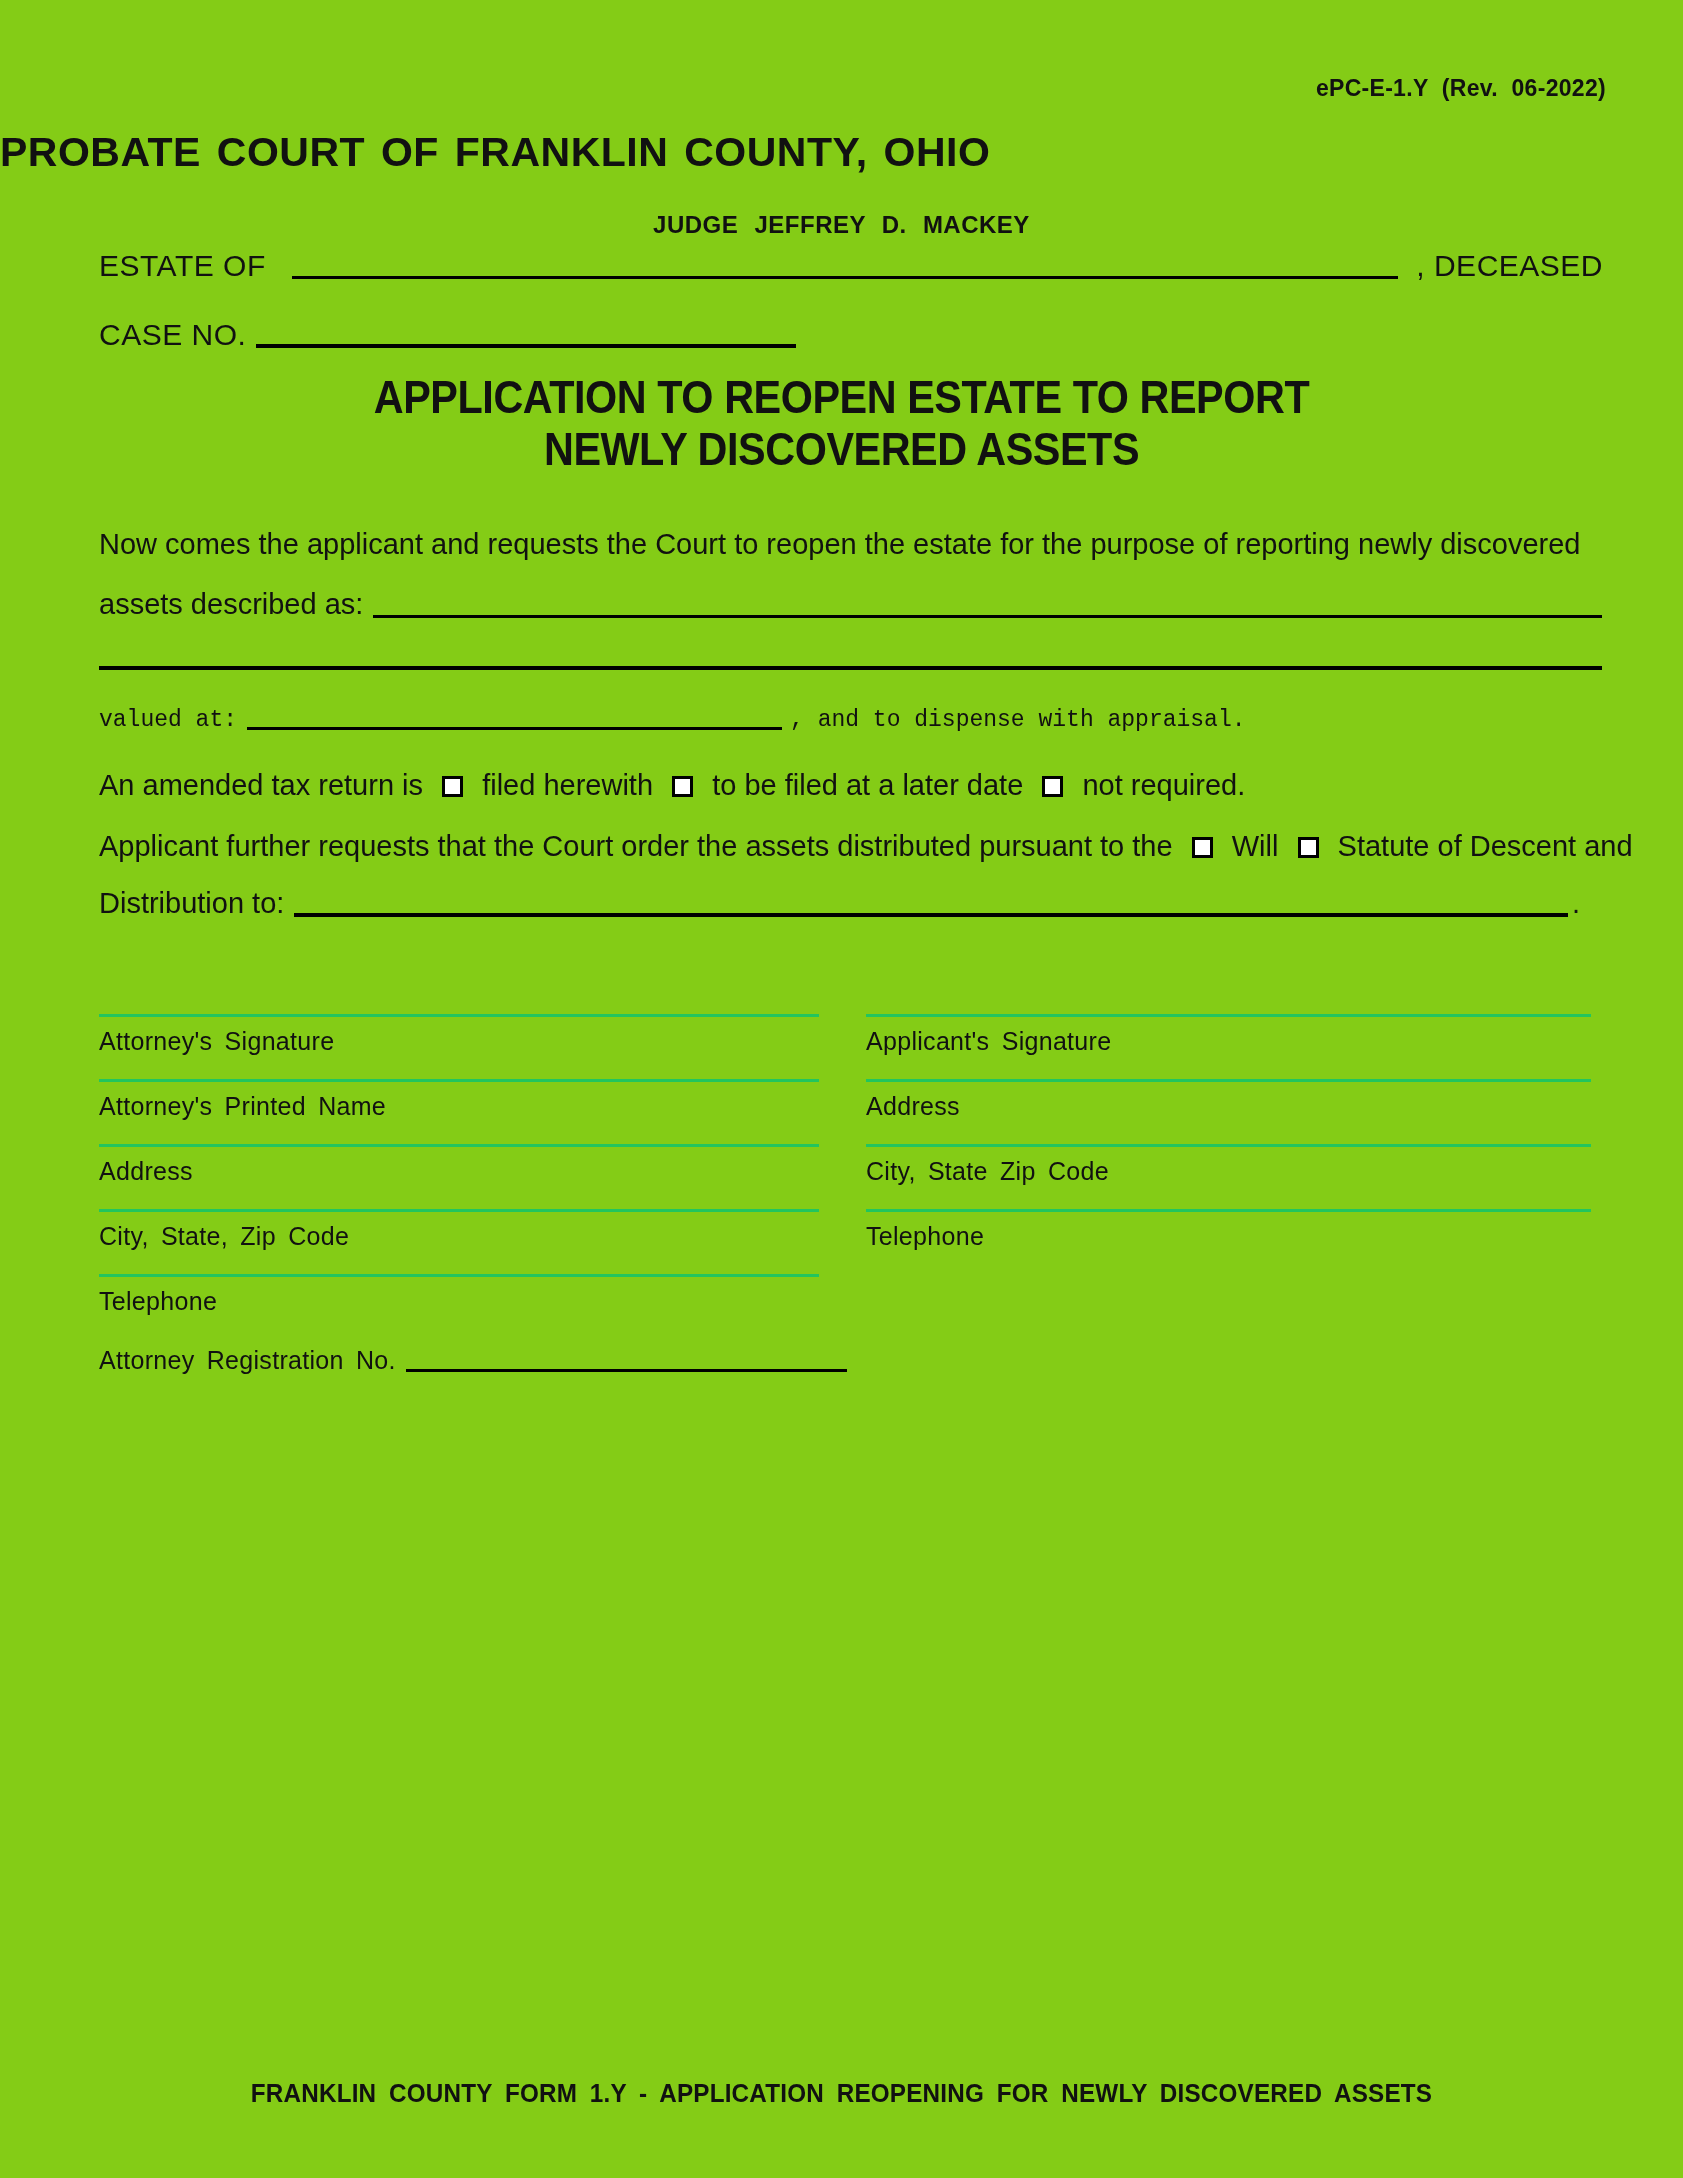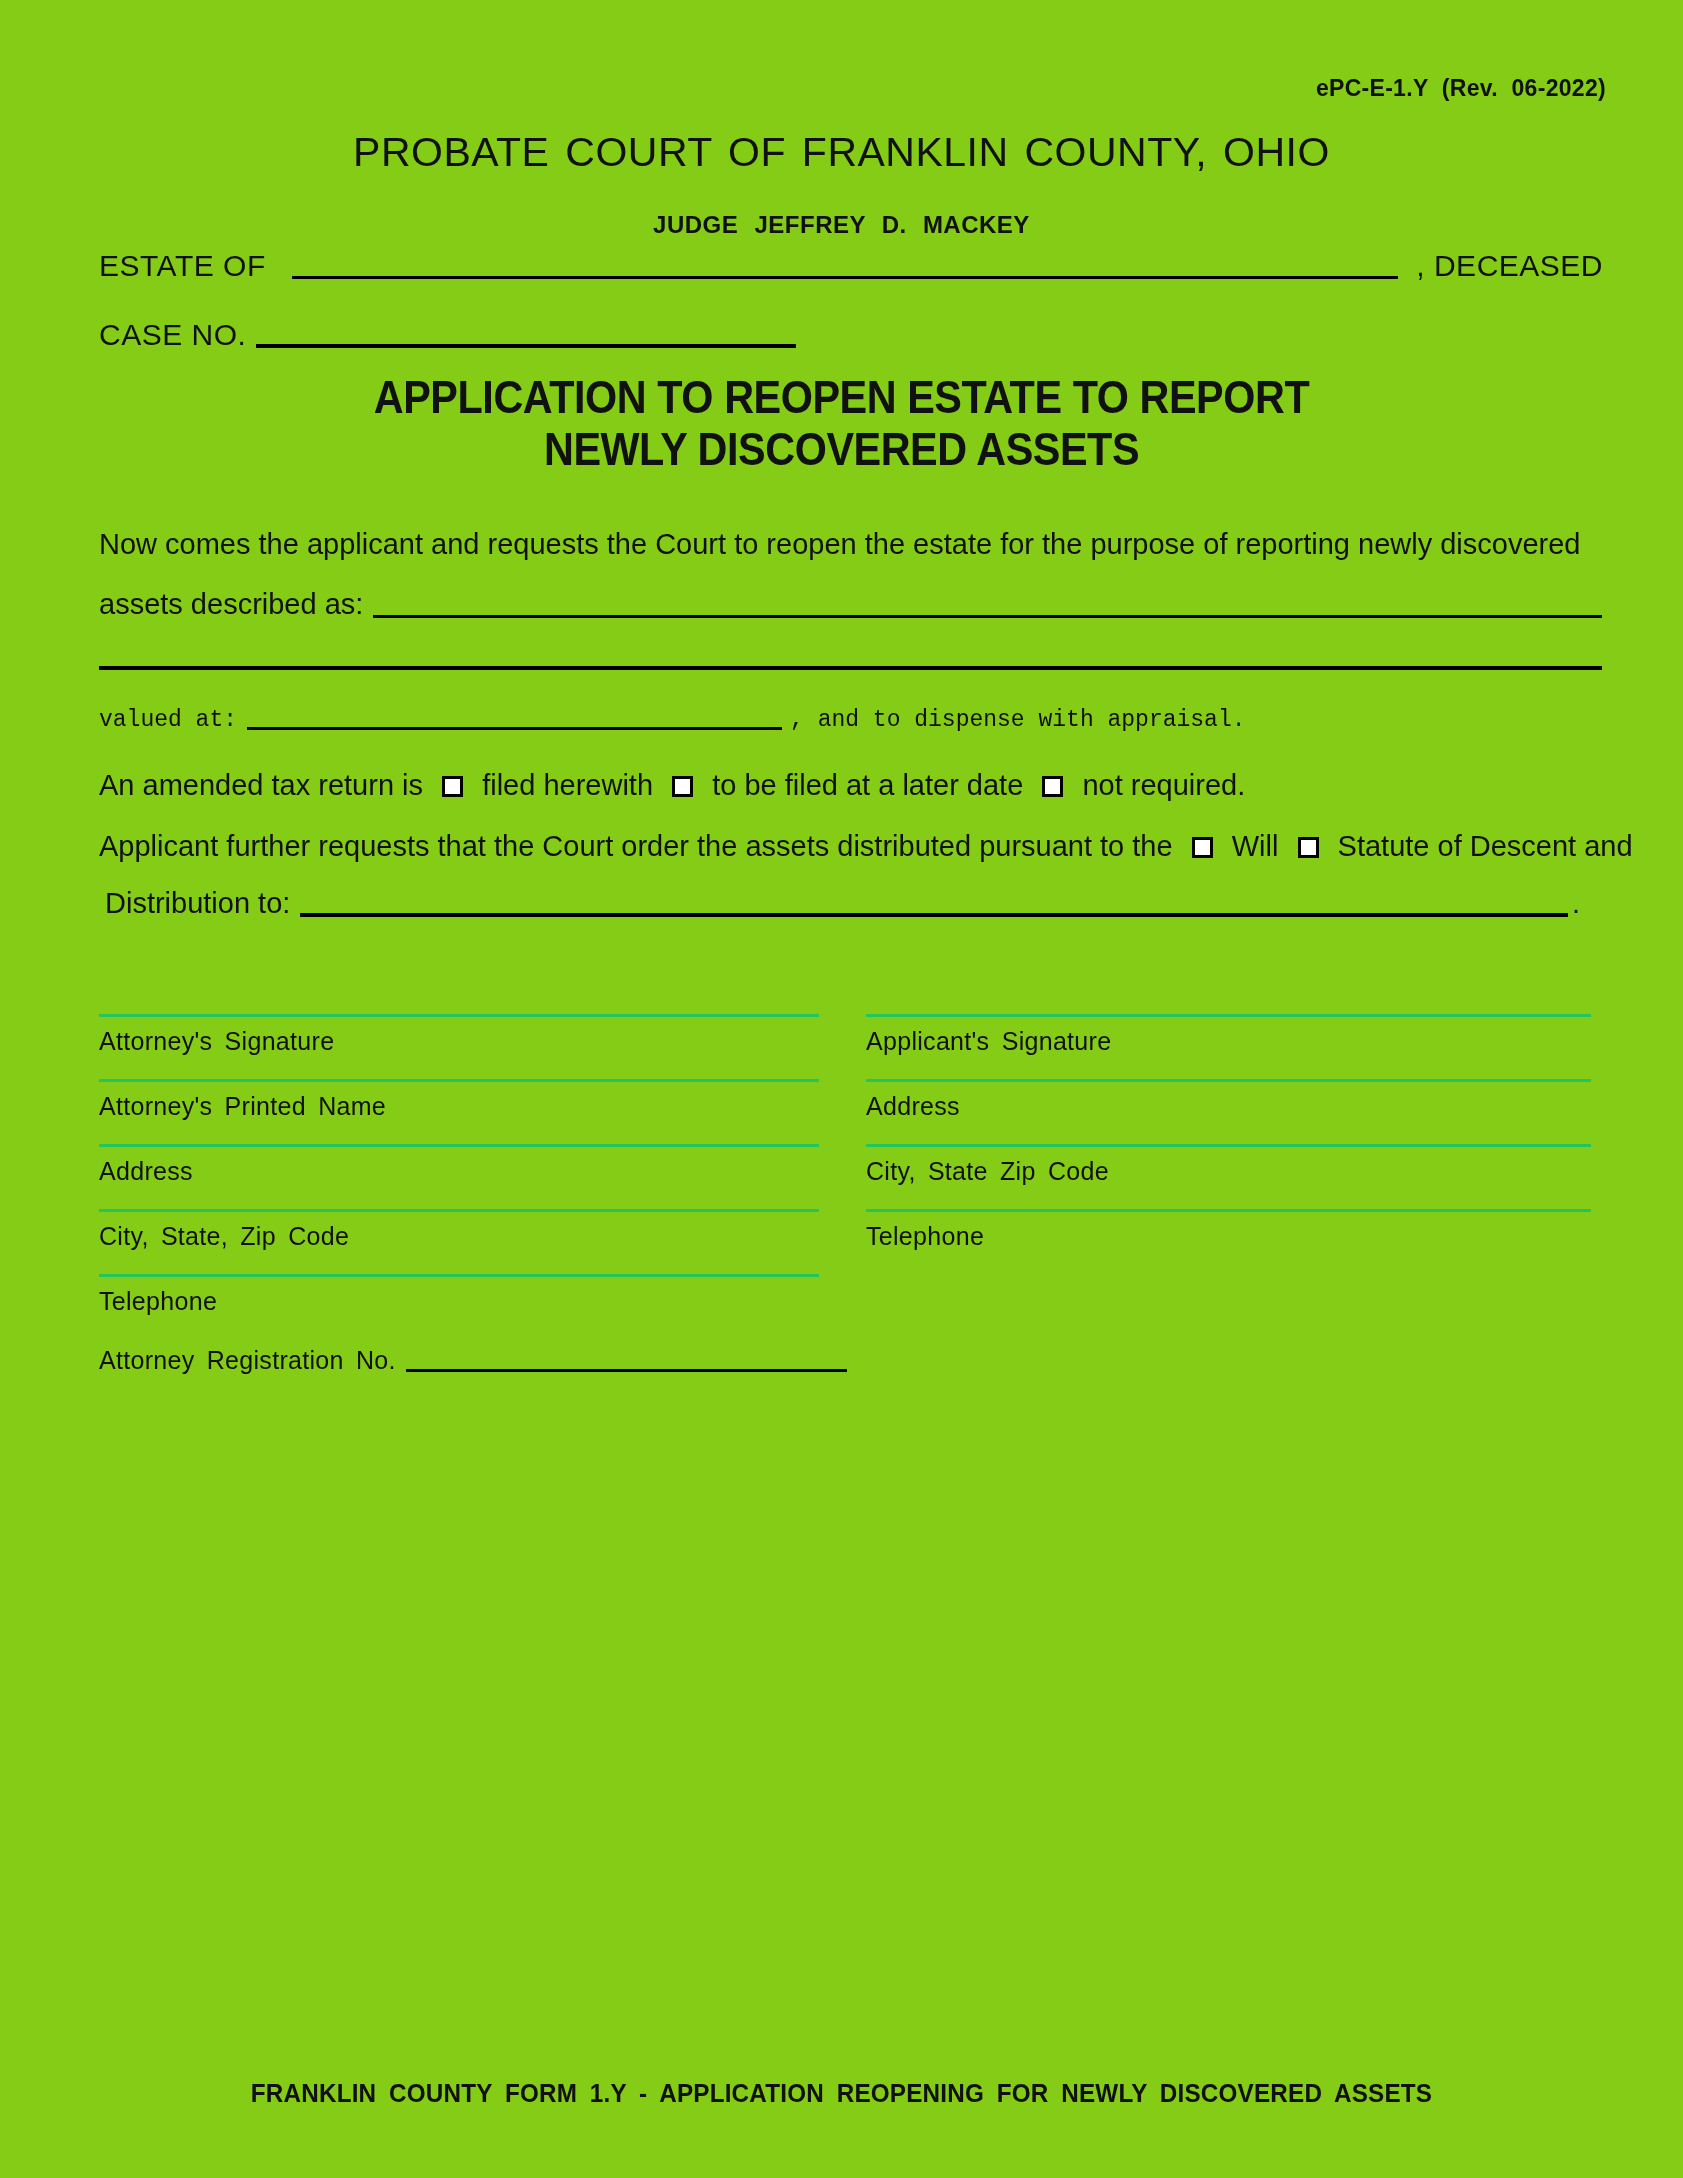--- a/index.html
+++ b/index.html
@@ -15,22 +15,22 @@
 
   
   .form-id {
     top:75px; right:77px;
     font-size:23px; font-weight:bold;
     word-spacing:7px; letter-spacing:0.3px;
   }
 
   
   .h1 {
-    top:129px; left:0; right:0; text-align:center;
-    font-size:41px; font-weight:normal; letter-spacing:0.5px; word-spacing:4px;
+    top:129px; left:0; right:0; 
+    font-size:41px; font-weight:bold; letter-spacing:0.5px; word-spacing:4px;
   }
   .h2 {
     top:184px; left:0; right:0; text-align:center;
     font-size:24px; font-weight:bold; letter-spacing:0.5px; word-spacing:9px;margin-top:27px;
   }
 
   
   .row {
     display:flex; align-items:flex-end;
   }
@@ -77,21 +77,21 @@
 
   .cb {
     display:inline-block;
     width:21px; height:21px;
     border:3px solid #000;
     vertical-align:-2px;
     margin:0 11px;
     background:#fff;
   }
 
-  .dist-row { top:885px; left:105px; right:103px; font-size:29px; }
+  .dist-row { top:885px; left:99px; right:103px; font-size:29px; }
   .dist-row .filler { border-bottom-width:4px; margin-right:4px; }
 
   
   .sig-col { top:1014px; }
   .sig-col.left  { left:99px;  width:720px; }
   .sig-col.right { left:866px;  width:725px; }
   .sig-row { height:65px; border-top:3px solid #22c55e; }
   .sig-label {
     margin-top:9px;
     font-size:25px; line-height:1.2;

